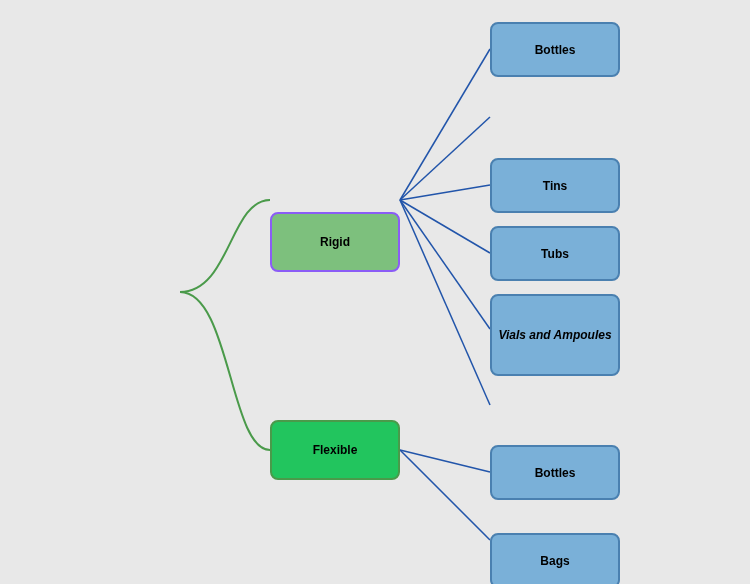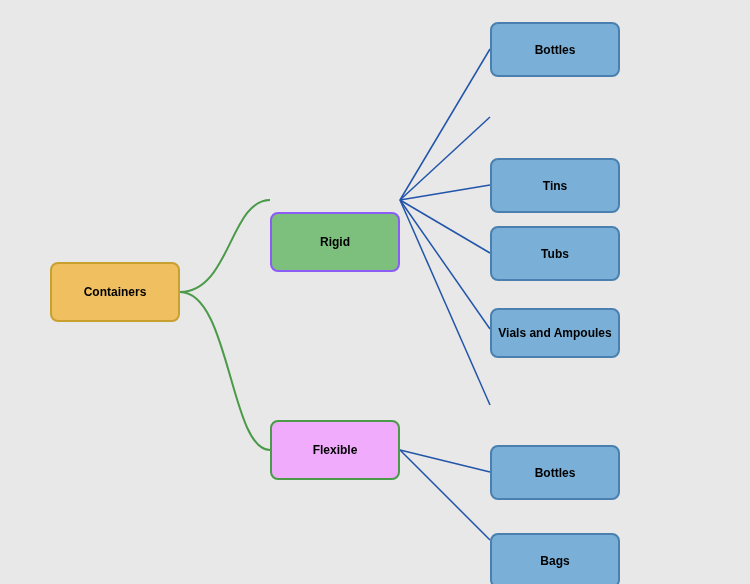--- a/index.html
+++ b/index.html
@@ -44,39 +44,39 @@
     .node-rigid {
       background: #7dc07d;
       border: 2px solid #8b5cf6;
       width: 130px;
       height: 60px;
       left: 270px;
       top: 170px;
       margin-top: 42px;
     }
     .node-flexible {
-      background: #f0abfc;
+      background: #22c55e;
       border: 2px solid #4a9a4a;
       width: 130px;
       height: 60px;
       left: 270px;
       top: 420px;
     }
     .node-blue {
       background: #7ab0d8;
       border: 2px solid #4a80b0;
       width: 130px;
       height: 55px;
       left: 490px;
     }
     .node-bottles { top: 22px; }
     .node-jars { top: 90px; }
     .node-tins { top: 158px; }
     .node-tubs { top: 226px; }
-    .node-vials { top: 308px; height: 50px; }
+    .node-vials { top: 294px; height: 82px; font-style: italic; }
     .node-cartons { top: 378px; }
     .node-pouches { top: 445px; }
     .node-bags { top: 533px; }
   </style>
 </head>
 <body>
 
 <div id="diagram">
 
   <svg id="lines">
@@ -88,23 +88,20 @@
     <line x1="400" y1="200" x2="490" y2="117" stroke="#2255aa" stroke-width="1.5"></line>
     <line x1="400" y1="200" x2="490" y2="185" stroke="#2255aa" stroke-width="1.5"></line>
     <line x1="400" y1="200" x2="490" y2="253" stroke="#2255aa" stroke-width="1.5"></line>
     <line x1="400" y1="200" x2="490" y2="329" stroke="#2255aa" stroke-width="1.5"></line>
     <line x1="400" y1="200" x2="490" y2="405" stroke="#2255aa" stroke-width="1.5"></line>
 
     <line x1="400" y1="450" x2="490" y2="472" stroke="#2255aa" stroke-width="1.5"></line>
     <line x1="400" y1="450" x2="490" y2="540" stroke="#2255aa" stroke-width="1.5"></line>
   </svg>
 
-  <div class="node node-containers">
-    <span>Containers</span>
-  </div>
 
   <div class="node node-rigid">
     <span>Rigid</span>
   </div>
 
   <div class="node node-flexible">
     <span>Flexible</span>
   </div>
 
   <div class="node node-blue node-bottles">

